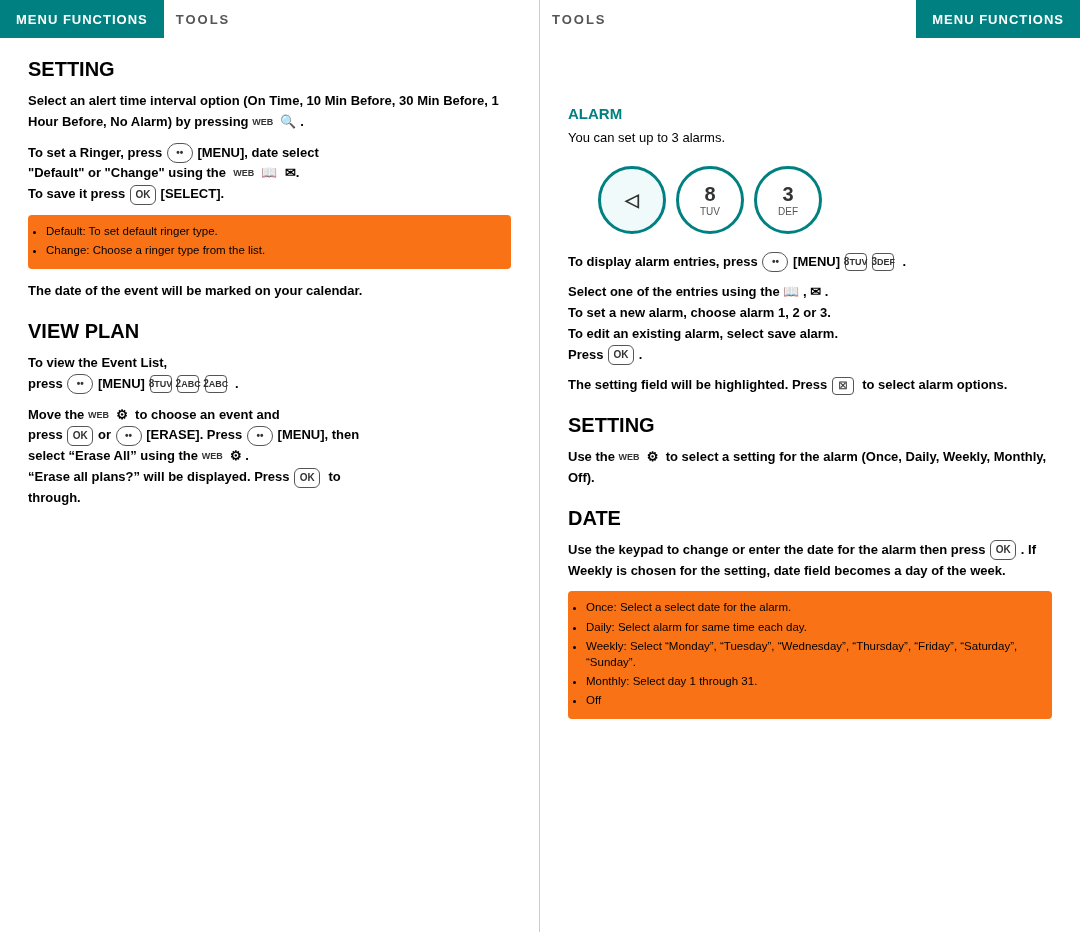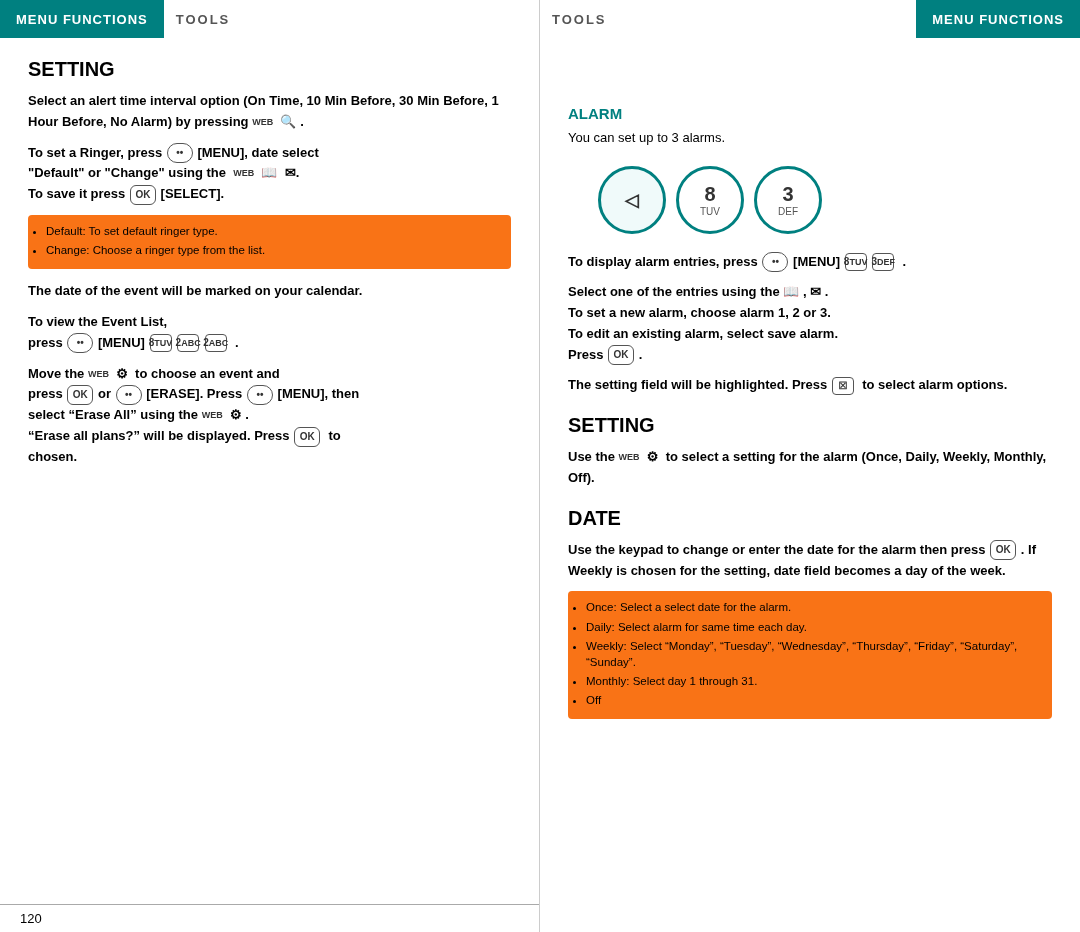--- a/index.html
+++ b/index.html
@@ -305,20 +305,21 @@
       <div class="gray-box">
         <ul>
           <li>Default: To set default ringer type.</li>
           <li>Change: Choose a ringer type from the list.</li>
         </ul>
       </div>
 
 
       <p class="body-text-bold">The date of the event will be marked on your calendar.</p>
 
+      <div class="section-heading">VIEW <span>PLAN</span></div>
 
       <p class="body-text-bold">
         <span>To view the Event List,</span><br>
         <span>press</span>
         <span class="btn-icon-round">••</span>
         <span>[MENU]</span>
         <span class="btn-icon">8<span class="sup-icon">TUV</span></span>
         <span class="btn-icon">2<span class="sup-icon">ABC</span></span>
         <span class="btn-icon">2<span class="sup-icon">ABC</span></span>
         &nbsp;.
@@ -339,28 +340,25 @@
         <span>[MENU], then</span>
         <br>
         <span>select “Erase All” using the</span>
         <span class="web-small">WEB</span>
         &nbsp;<span>⚙</span>&nbsp;.
         <br>
         <span>“Erase all plans?” will be displayed. Press</span>
         <span class="btn-ok">OK</span>
         &nbsp;<span>to</span>
         <br>
-        <span>chosen.</span>
+        <span>through.</span>
       </p>
 
     </div>
 
-    <div class="page-footer">
-      <span>120</span>
-    </div>
   </div>
 
   <div class="right-page">
 
     <div class="right-header-bar">
       <div class="header-right-label">MENU FUNCTIONS</div>
       <div class="right-header-tools">TOOLS</div>
     </div>
 
     <div class="page-content">

